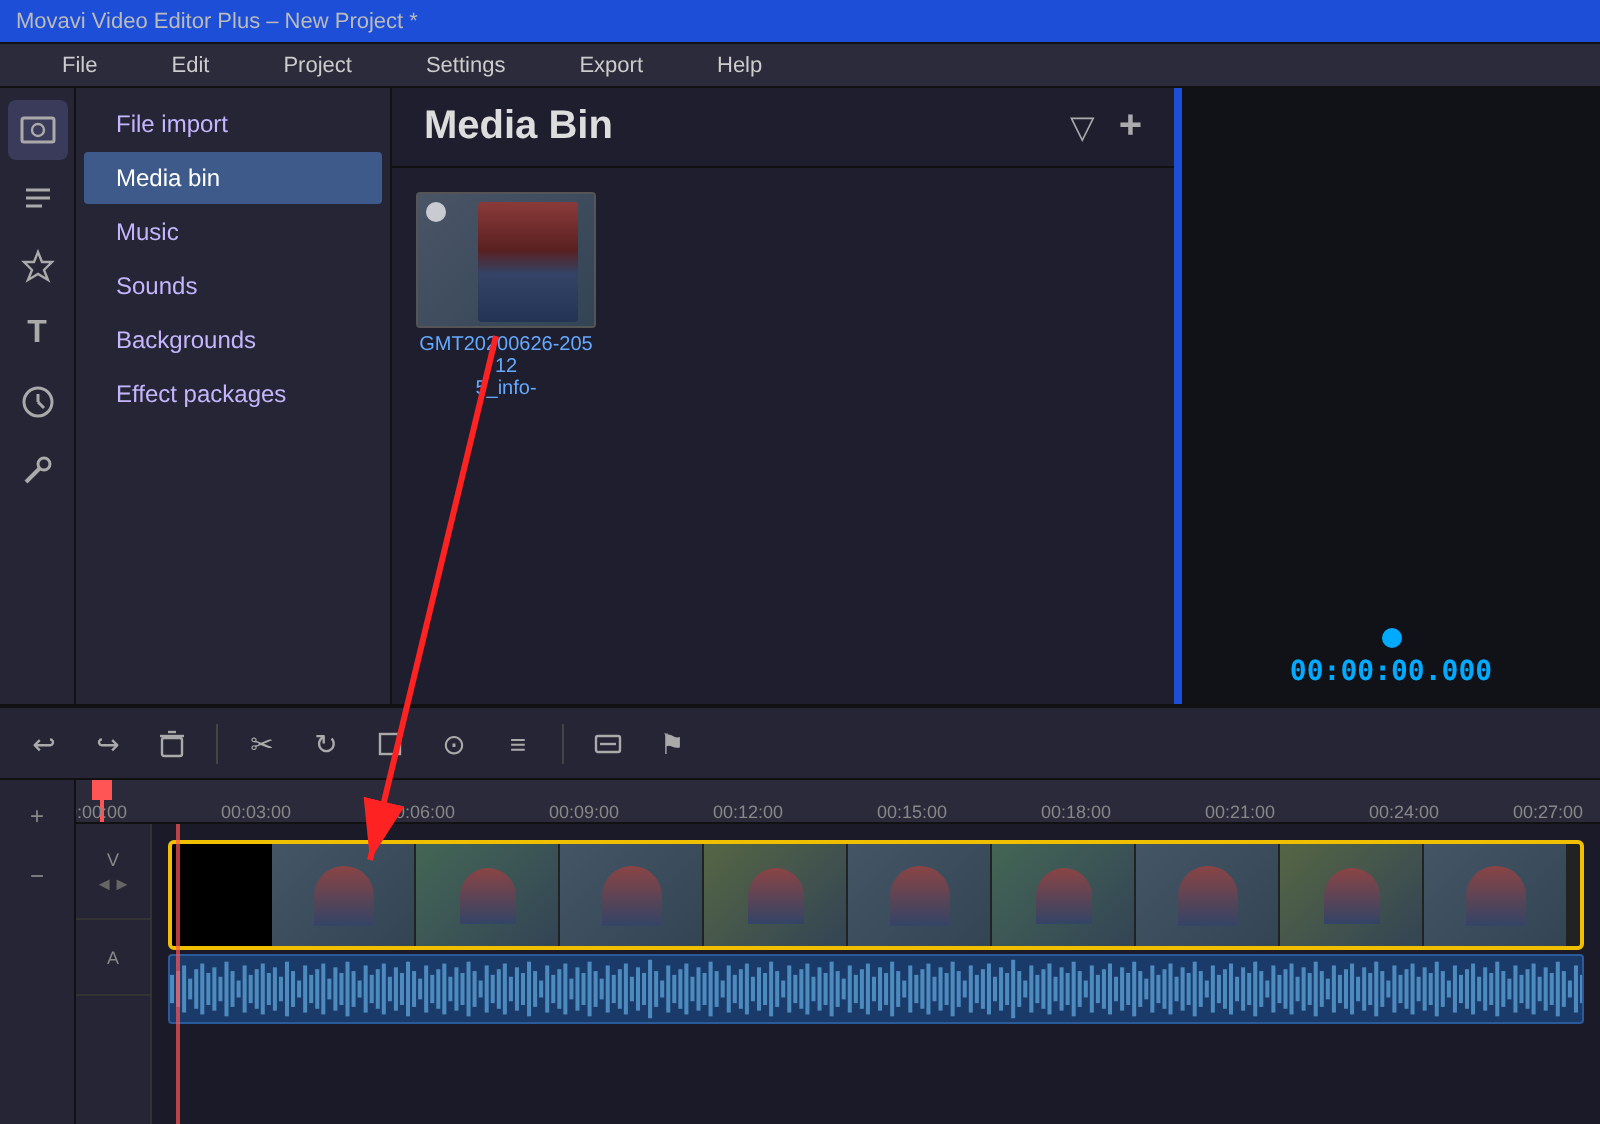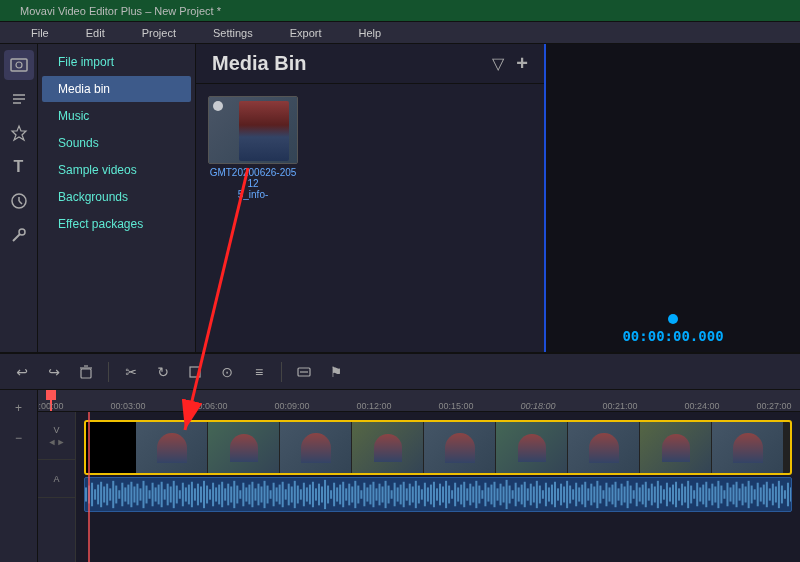--- a/index.html
+++ b/index.html
@@ -9,25 +9,25 @@
       background: #1a1a2e;
       font-family: 'Segoe UI', Arial, sans-serif;
       font-size: 12px;
       color: #ccc;
       overflow: hidden;
       position: relative;
     }
 
     
     #titlebar {
-      background: #14532d;
+      background: #1d4ed8;
       height: 22px;
       display: flex;
       align-items: center;
-      padding: 0 20px;
+      padding: 0 8px;
       font-size: 11px;
       color: #bbb;
       border-bottom: 1px solid #111;
     }
 
     
     #menubar {
       background: #2b2b3b;
       height: 22px;
       display: flex;
@@ -78,21 +78,21 @@
     
     #sidebar {
       width: 158px;
       background: #252535;
       border-right: 1px solid #111;
       padding: 4px 0;
     }
     .sidebar-item {
       padding: 6px 16px;
       cursor: pointer;
-      color: #5eead4;
+      color: #c4b5fd;
       font-size: 12px;
       border-radius: 2px;
       margin: 1px 4px;
     }
     .sidebar-item.active { background: #3d5a8a; color: #fff; }
 
     
     #content-area {
       flex: 1;
       background: #1e1e2e;
@@ -141,23 +141,23 @@
       font-size: 10px;
       color: #6af;
       text-align: center;
       margin-top: 3px;
       max-width: 90px;
       word-break: break-all;
     }
 
     
     #preview-area {
-      width: 256px;
+      width: 213px;
       background: #111118;
-      border-left: 2px solid #1d4ed8;
+      border-left: 4px solid #1d4ed8;
       display: flex;
       flex-direction: column;
       align-items: center;
       justify-content: flex-end;
       padding-bottom: 8px;
     }
     #timecode {
       color: #0af;
       font-size: 14px;
       font-family: monospace;
@@ -394,21 +394,20 @@
         <circle cx="12" cy="6" r="3" stroke="#aaa" stroke-width="1.5" fill="none"></circle>
       </svg>
     </div>
   </div>
 
   <div id="sidebar">
     <div class="sidebar-item">File import</div>
     <div class="sidebar-item active">Media bin</div>
     <div class="sidebar-item">Music</div>
     <div class="sidebar-item">Sounds</div>
-    <div class="sidebar-item">Sample videos</div>
     <div class="sidebar-item">Backgrounds</div>
     <div class="sidebar-item">Effect packages</div>
   </div>
 
   <div id="content-area">
     <div id="content-header">
       <span id="content-title">Media Bin</span>
       <div id="content-actions">
         <span style="color:#aaa; font-size:16px; cursor:pointer;">▽</span>
         <span style="color:#aaa; font-size:20px; cursor:pointer; font-weight:bold;">+</span>
@@ -478,21 +477,21 @@
 
         <div style="position:absolute;left:8px;top:0;width:10px;height:10px;background:#f55;border-radius:50;z-index:10;"></div>
         <div style="position:absolute;left:12px;top:0;width:2px;height:100%;background:#f55;"></div>
 
         <div class="ruler-mark" style="left:8px;">00:00:00</div>
         <div class="ruler-mark" style="left:90px;">00:03:00</div>
         <div class="ruler-mark" style="left:172px;">00:06:00</div>
         <div class="ruler-mark" style="left:254px;">00:09:00</div>
         <div class="ruler-mark" style="left:336px;">00:12:00</div>
         <div class="ruler-mark" style="left:418px;">00:15:00</div>
-        <div class="ruler-mark" style="left:500px;font-style:italic;">00:18:00</div>
+        <div class="ruler-mark" style="left:500px;">00:18:00</div>
         <div class="ruler-mark" style="left:582px;">00:21:00</div>
         <div class="ruler-mark" style="left:664px;">00:24:00</div>
         <div class="ruler-mark" style="left:736px;">00:27:00</div>
       </div>
 
       <div style="display:flex; flex:1;">
 
         <div id="track-labels">
           <div class="track-label">
             <span style="font-size:9px;color:#888;">V</span>

